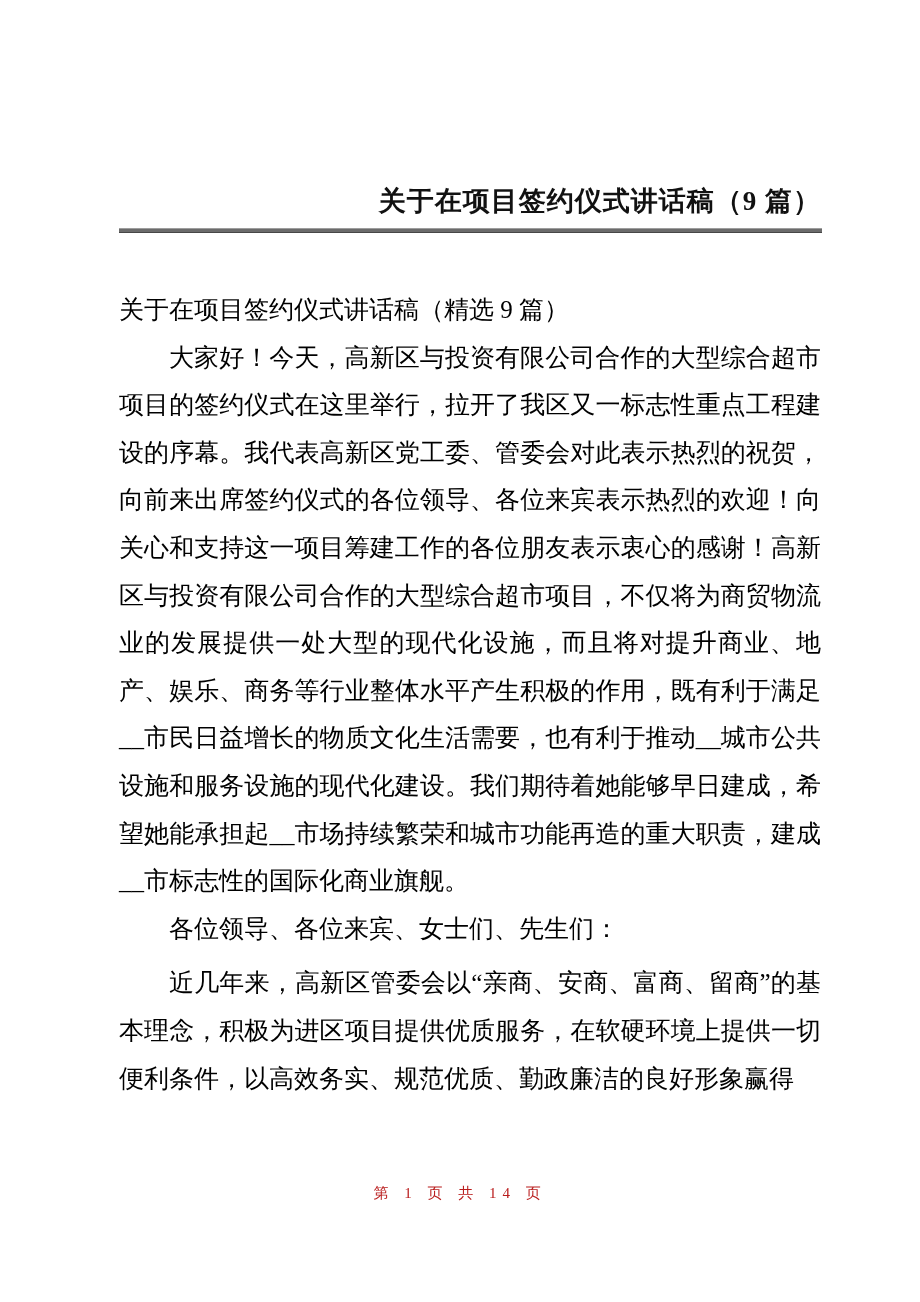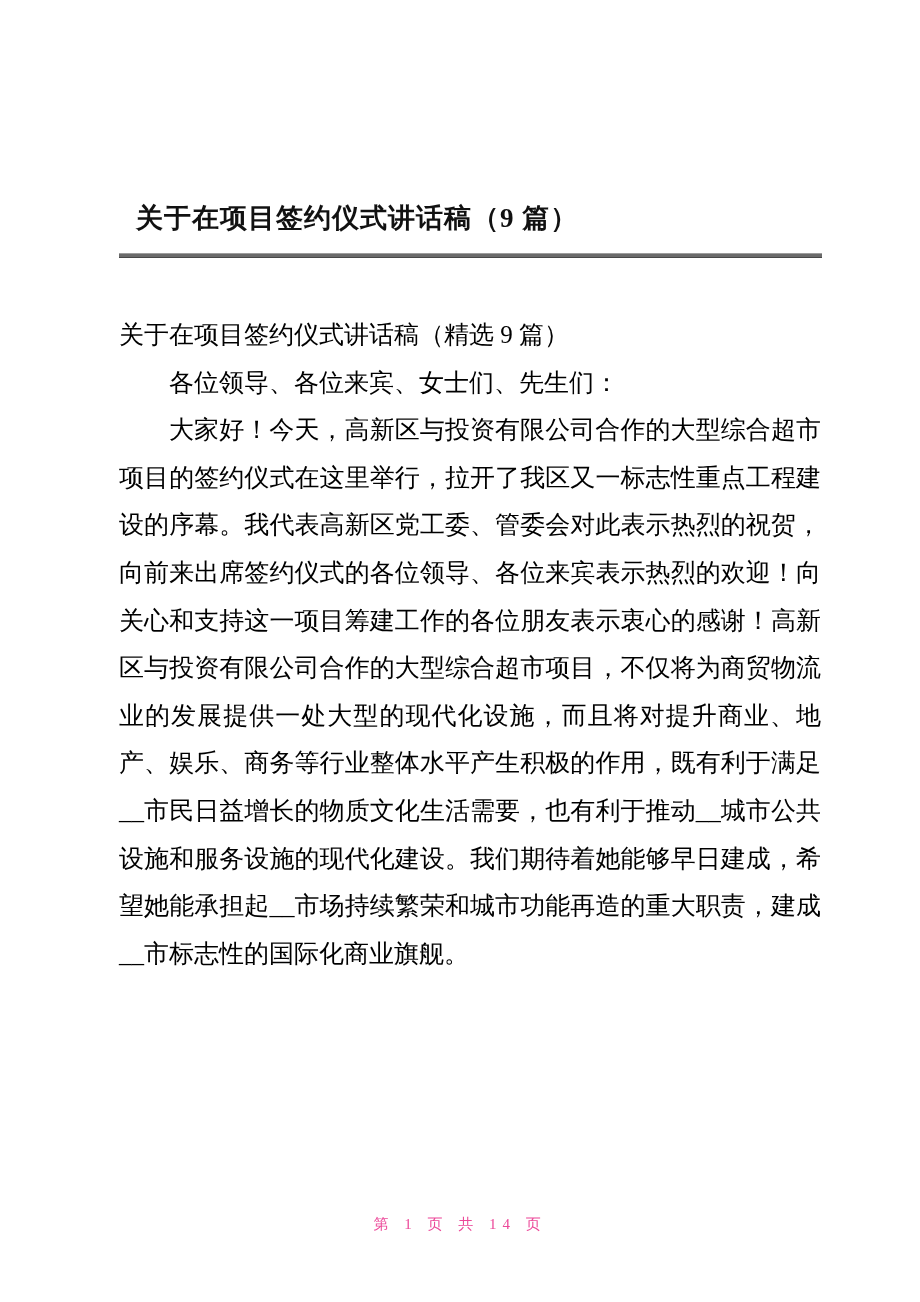--- a/index.html
+++ b/index.html
@@ -6,23 +6,23 @@
   .page {
     position: relative;
     width: 920px;
     height: 1302px;
     background: #ffffff;
     overflow: hidden;
     font-family: "Liberation Serif", "DejaVu Serif", serif;
     color: #1c1c1c;
   }
   .doc-title {
-    margin: 17px;
+    margin: 0;
     padding: 183px 99px 0 119px;
-    text-align: left;
+    text-align: right;
     font-size: 27px;
     line-height: 36px;
     font-weight: bold;
     color: #111111;
     letter-spacing: 1px;
   }
   .title-rule {
     margin: 9px 98px 0 119px;
     height: 5px;
     background: linear-gradient(to bottom, #9d9d9d 0, #9d9d9d 1px, #6b6b6b 1px, #6b6b6b 4px, #474747 4px, #474747 5px);
@@ -33,39 +33,40 @@
     font-size: 25px;
     line-height: 47.6px;
     text-align: justify;
     color: #000000;
   }
   .para { margin: 0; }
   .para.indent { text-indent: 2em; }
   .para.spaced { margin-top: 7px; }
   .page-footer {
     position: absolute;
-    top: 1215px;
+    top: 1184px;
     left: 0;
     right: 0;
     text-align: center;
     font-size: 15px;
     letter-spacing: 6px;
-    color: #ec4899;
+    color: #b91c1c;
   }
 </style>
 </head>
 <body>
 
 <div class="page">
 
   <h1 class="doc-title">关于在项目签约仪式讲话稿（9 篇）</h1>
 
   <div class="title-rule"></div>
 
   <div class="doc-body">
     <p class="para">关于在项目签约仪式讲话稿（精选 9 篇）</p>
+    <p class="para indent">大家好！今天，高新区与投资有限公司合作的大型综合超市项目的签约仪式在这里举行，拉开了我区又一标志性重点工程建设的序幕。我代表高新区党工委、管委会对此表示热烈的祝贺，向前来出席签约仪式的各位领导、各位来宾表示热烈的欢迎！向关心和支持这一项目筹建工作的各位朋友表示衷心的感谢！高新区与投资有限公司合作的大型综合超市项目，不仅将为商贸物流业的发展提供一处大型的现代化设施，而且将对提升商业、地产、娱乐、商务等行业整体水平产生积极的作用，既有利于满足__市民日益增长的物质文化生活需要，也有利于推动__城市公共设施和服务设施的现代化建设。我们期待着她能够早日建成，希望她能承担起__市场持续繁荣和城市功能再造的重大职责，建成__市标志性的国际化商业旗舰。</p>
     <p class="para indent">各位领导、各位来宾、女士们、先生们：</p>
-    <p class="para indent">大家好！今天，高新区与投资有限公司合作的大型综合超市项目的签约仪式在这里举行，拉开了我区又一标志性重点工程建设的序幕。我代表高新区党工委、管委会对此表示热烈的祝贺，向前来出席签约仪式的各位领导、各位来宾表示热烈的欢迎！向关心和支持这一项目筹建工作的各位朋友表示衷心的感谢！高新区与投资有限公司合作的大型综合超市项目，不仅将为商贸物流业的发展提供一处大型的现代化设施，而且将对提升商业、地产、娱乐、商务等行业整体水平产生积极的作用，既有利于满足__市民日益增长的物质文化生活需要，也有利于推动__城市公共设施和服务设施的现代化建设。我们期待着她能够早日建成，希望她能承担起__市场持续繁荣和城市功能再造的重大职责，建成__市标志性的国际化商业旗舰。</p>
+    <p class="para indent spaced">近几年来，高新区管委会以“亲商、安商、富商、留商”的基本理念，积极为进区项目提供优质服务，在软硬环境上提供一切便利条件，以高效务实、规范优质、勤政廉洁的良好形象赢得</p>
   </div>
 
   <div class="page-footer">第 1 页 共 14 页</div>
 
 </div>
 
 </body></html>

